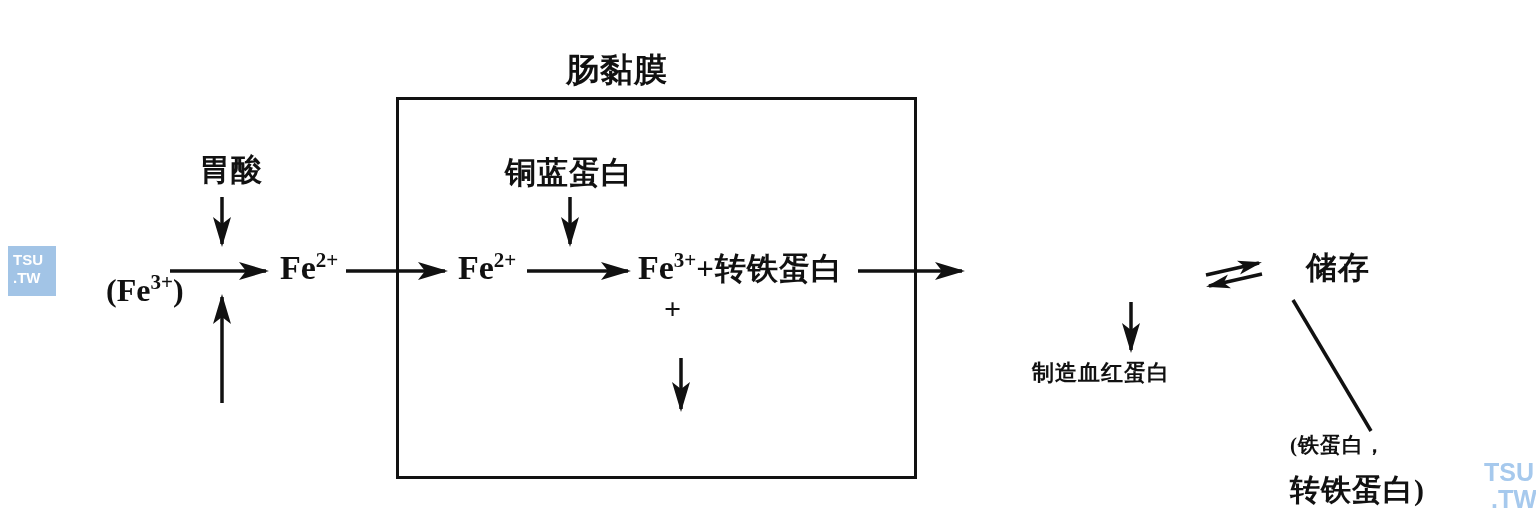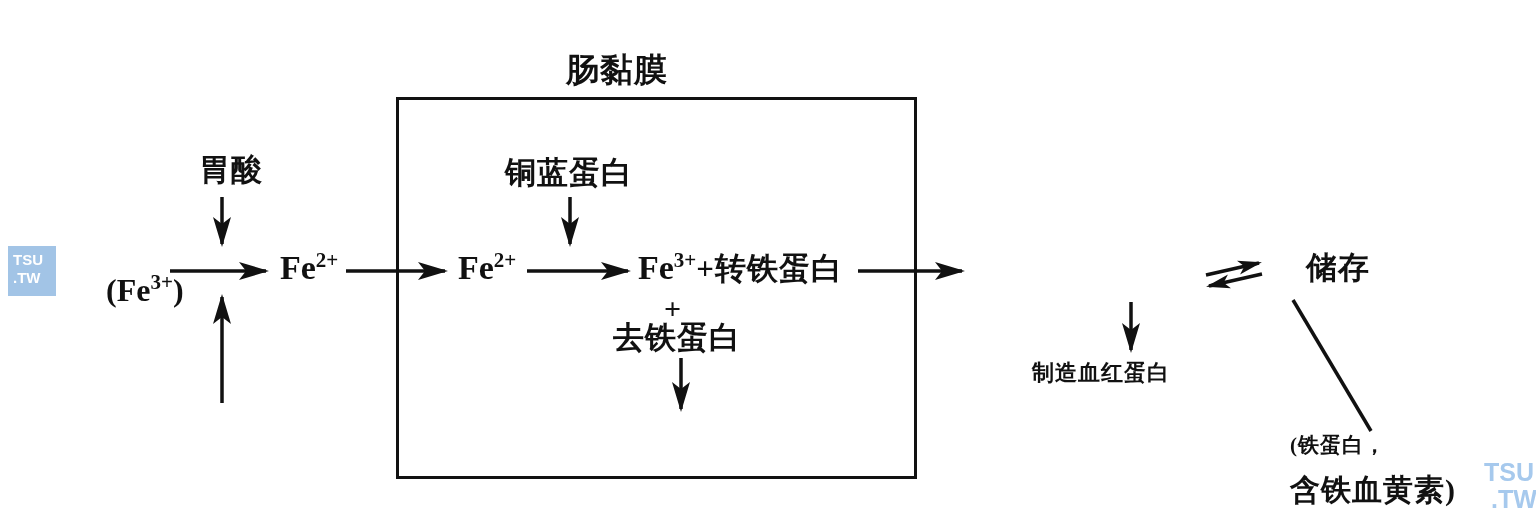--- a/index.html
+++ b/index.html
@@ -92,30 +92,29 @@
   <div class="lbl chem" style="left:458px; top:248px;">
     <span>Fe</span><span class="sup">2+</span>
   </div>
 
   <div class="lbl chem" style="left:638px; top:248px;">
     <span>Fe</span><span class="sup">3+</span><span class="cnpart">+转铁蛋白</span>
   </div>
 
   <div class="lbl chem" style="left:664px; top:292px; font-size:30px;">+</div>
 
-  <div class="lbl cn" style="left:613px; top:320px;">去铁蛋白</div>
 
 
 
   <div class="lbl cn" style="left:1306px; top:250px;">储存</div>
 
   <div class="lbl cn" style="left:1032px; top:360px; font-size:22px;">制造血红蛋白</div>
 
   <div class="lbl cn" style="left:1290px; top:433px; font-size:21px;">(铁蛋白，</div>
-  <div class="lbl cn" style="left:1290px; top:473px; font-size:30px;">含铁血黄素)</div>
+  <div class="lbl cn" style="left:1290px; top:473px; font-size:30px;">转铁蛋白)</div>
 
   <div class="wm-right">
     <div>TSU</div>
     <div class="l2">.TW</div>
   </div>
 
   <svg id="arrow-layer" viewBox="0 0 1536 526" xmlns="http://www.w3.org/2000/svg">
     <defs>
       <marker id="ah" markerUnits="userSpaceOnUse" markerWidth="30" markerHeight="20" refX="27" refY="10" orient="auto">
         <path d="M0,1 L30,10 L0,19 L7,10 Z" fill="#111111"></path>

